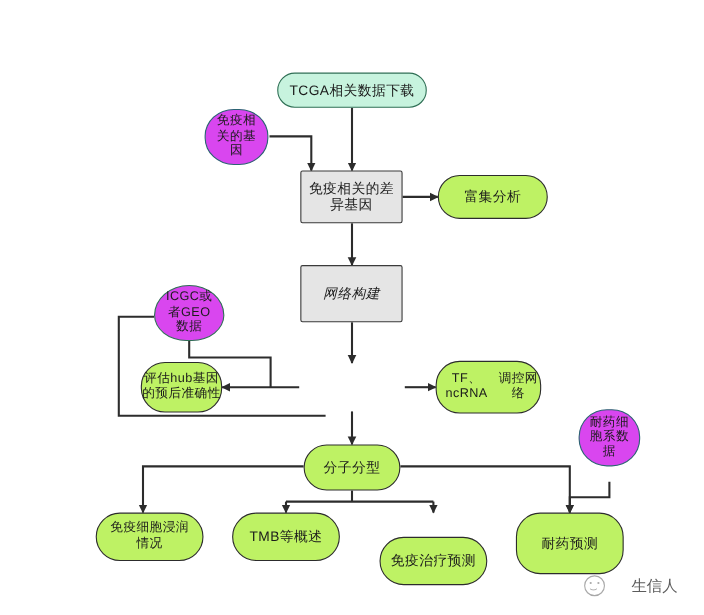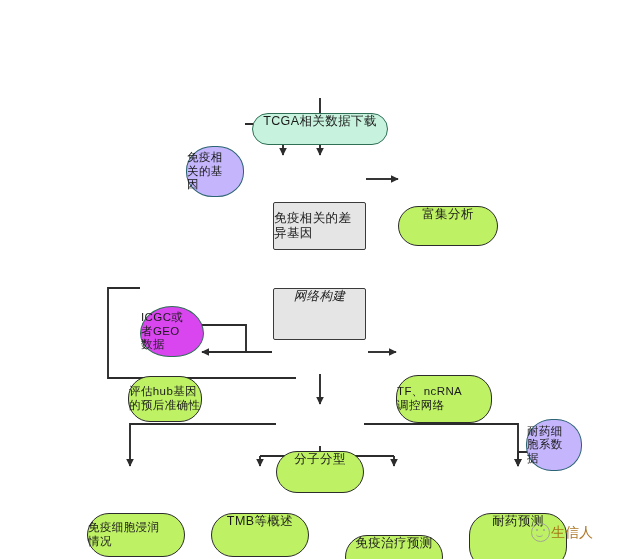--- a/index.html
+++ b/index.html
@@ -7,28 +7,27 @@
     width:640px;height:559px;
     background:#ffffff;
     font-family:"Liberation Sans","DejaVu Sans",sans-serif;
     overflow:hidden;
   }
   #canvas{position:relative;width:640px;height:559px;}
   svg#wires{position:absolute;left:0;top:0;width:640px;height:559px;}
 
   .node{
     position:absolute;
-    display:flex;align-items:flex-start;justify-content:center;
+    display:flex;align-items:center;justify-content:center;
     text-align:center;
     box-sizing:border-box;
     color:#1b1b1b;
     line-height:1.18;
     letter-spacing:.4px;
     z-index:3;
-    margin-top:47px;
   }
   .node .lbl{display:block;width:100%;padding:0 4px;}
 
   
   .rect{
     background:#e5e5e5;
     border:1.6px solid #3a3a3a;
     border-radius:2px;
     font-size:12.5px;
   }
@@ -48,30 +47,30 @@
   }
   
   .greenblob{
     background:#d946ef;
     border:1.8px solid #2f6f55;
     border-radius:50% 50% 46% 46%/54% 54% 46% 46%;
     font-size:11.5px;
   }
   
   .blue{
-    background:#c4b5fd;
+    background:#d946ef;
     border:1.8px solid #2b6472;
     border-radius:46% 46% 46% 46%/48% 48% 48% 48%;
     font-size:11.5px;
   }
 
   .watermark{
     position:absolute;
-    display:flex;align-items:center;gap:1px;
-    color:#a16207;
+    display:flex;align-items:center;gap:24px;
+    color:#404040;
     font-size:14px;
     z-index:4;
     opacity:.85;
   }
   .wm-icon{
     width:17px;height:17px;border-radius:50%;
     border:1.6px solid #9a9a9a;
     position:relative;flex:0 0 auto;
   }
   .wm-icon::before,.wm-icon::after{
@@ -159,21 +158,21 @@
     <span>者GEO</span>
     <span>数据</span>
   </div>
 
   <div class="node round" style="left:128px;top:329px;width:74px;height:46px;flex-direction:column;font-size:11.5px;">
     <span>评估hub基因</span>
     <span>的预后准确性</span>
   </div>
 
 
-  <div class="node round" style="left:396px;top:328px;width:96px;height:48px;flex-direction:column;font-size:11.5px;">
+  <div class="node round" style="left:396px;top:328px;width:96px;height:48px;flex-direction:row;font-size:11.5px;">
     <span>TF、ncRNA</span>
     <span>调控网络</span>
   </div>
 
   <div class="node blue" style="left:526px;top:372px;width:56px;height:52px;flex-direction:column;">
     <span>耐药细</span>
     <span>胞系数</span>
     <span>据</span>
   </div>
 

